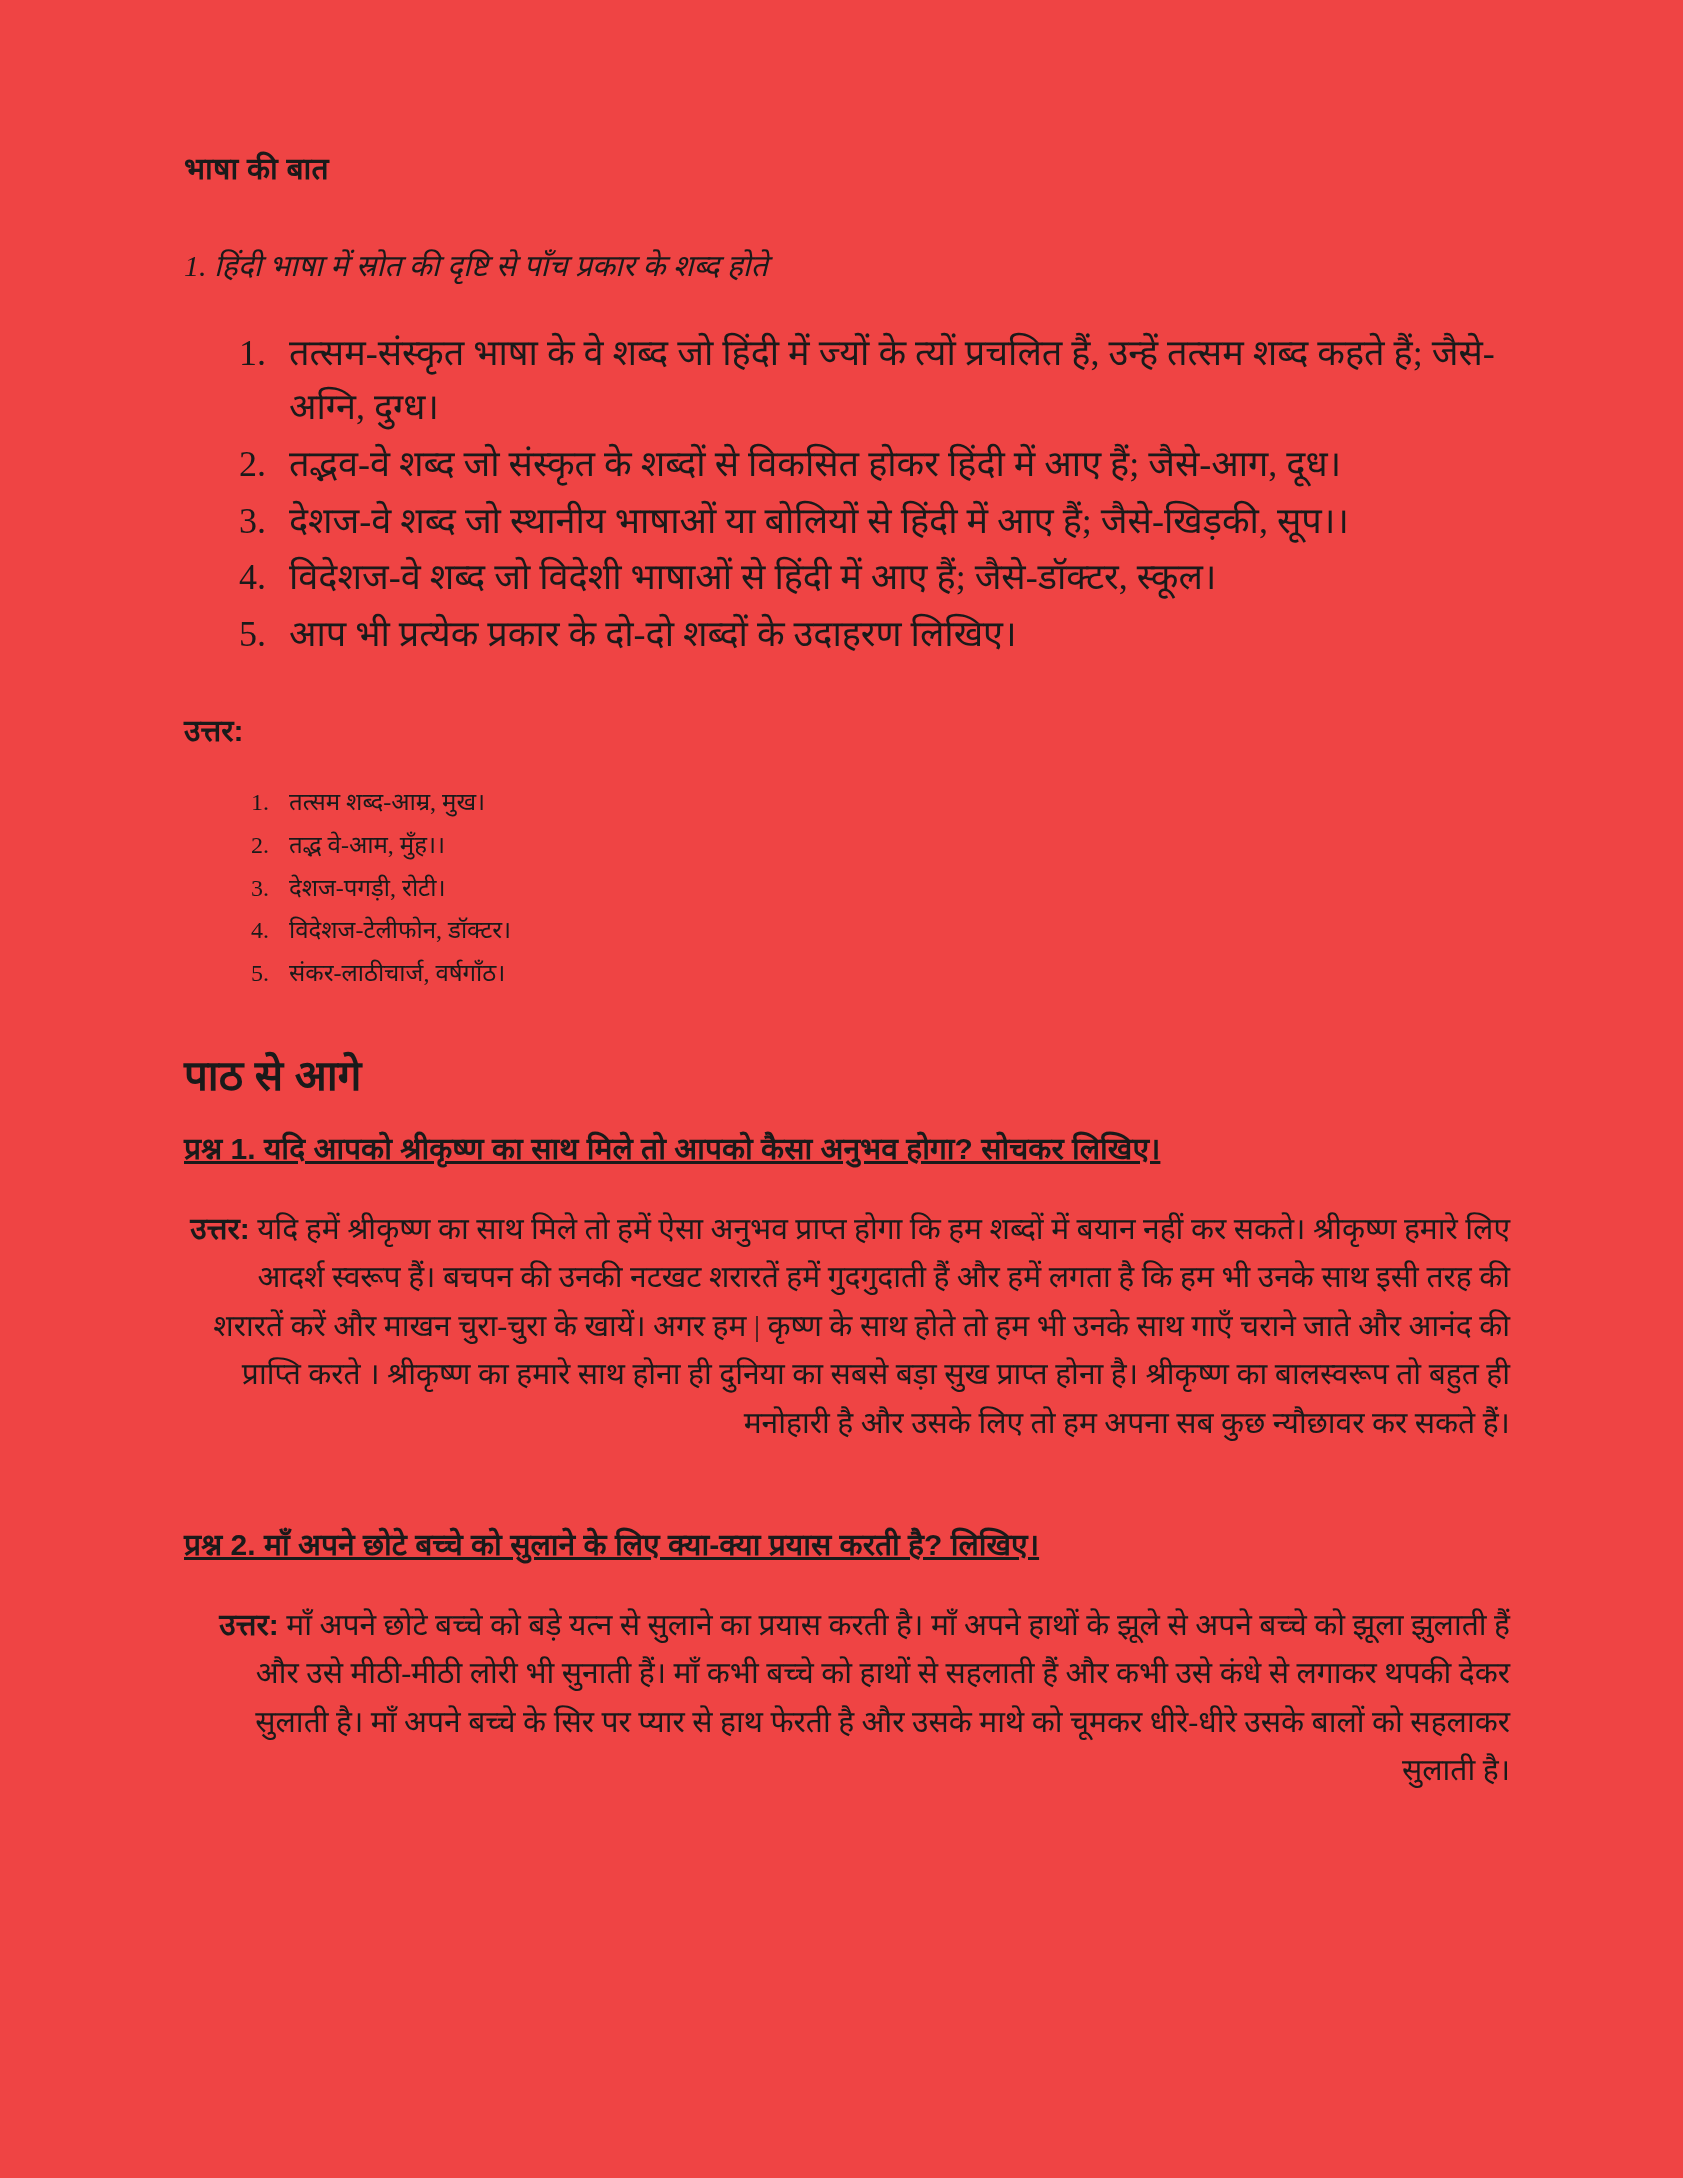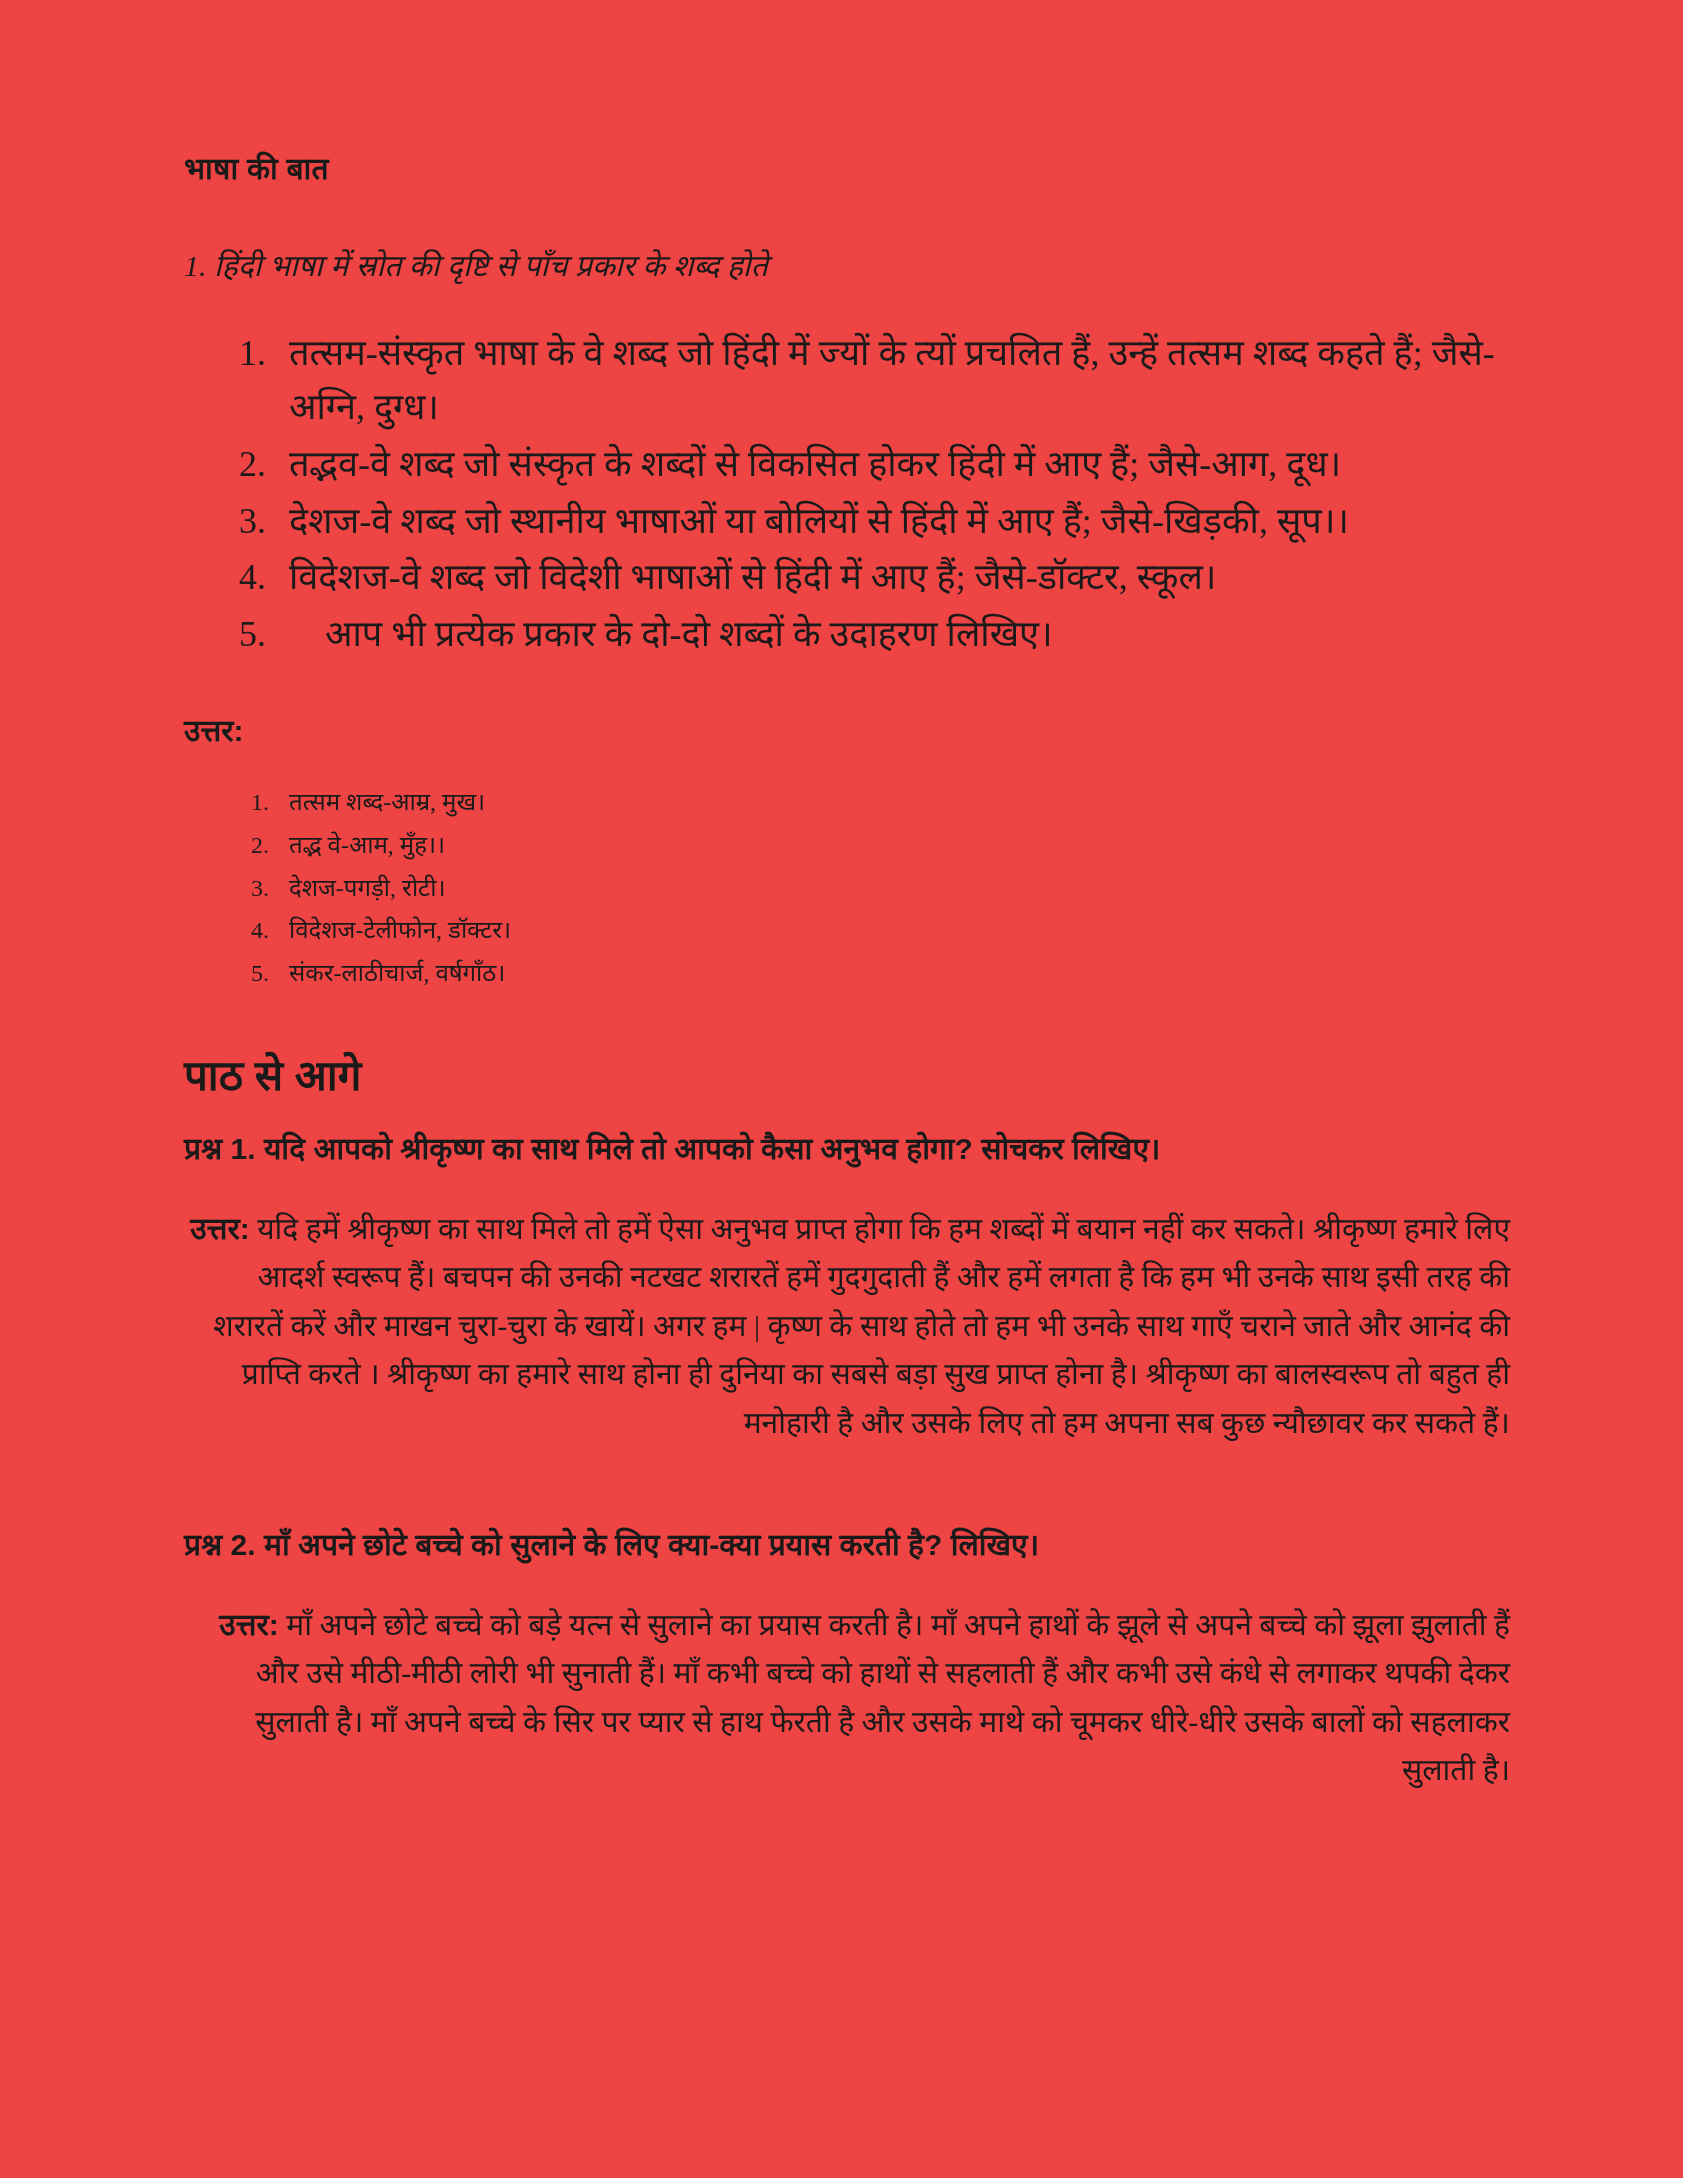--- a/index.html
+++ b/index.html
@@ -43,20 +43,21 @@
     line-height: 1.55;
     margin: 0 0 36px 0;
     font-style: italic;
   }
   .q-head {
     font-family: "Liberation Sans", "DejaVu Sans", sans-serif;
     font-weight: 700;
     font-size: 30px;
     line-height: 1.5;
     margin: 0 0 34px 0;
+    text-decoration: underline;
   }
   .ans-label {
     font-family: "Liberation Sans", "DejaVu Sans", sans-serif;
     font-weight: 700;
     font-size: 30px;
     line-height: 1.5;
     margin: 0 0 30px 0;
   }
   ol.main-list {
     margin: 0 0 30px 0;
@@ -73,21 +74,20 @@
     padding-left: 91px;
     font-size: 24px;
     line-height: 1.62;
   }
   ol.ans-list > li {
     margin-bottom: 4px;
     padding-left: 14px;
   }
   .sub-note {
     display: block;
-    margin-left: 36px;
   }
   p.body-text {
     font-size: 30px;
     line-height: 1.62;
     margin: 0 0 40px 0;
     text-align: right;
   }
   p.body-text .lead {
     font-family: "Liberation Sans", "DejaVu Sans", sans-serif;
     font-weight: 700;

